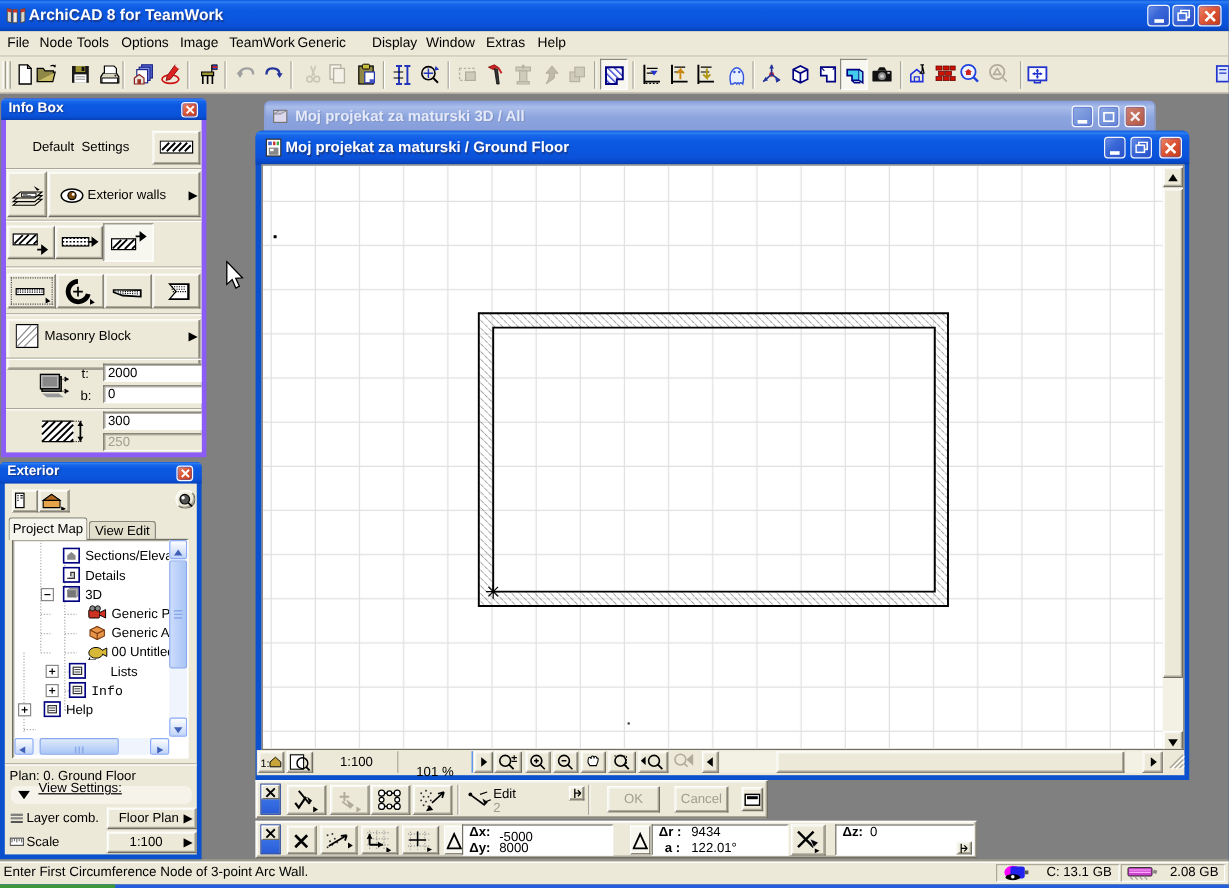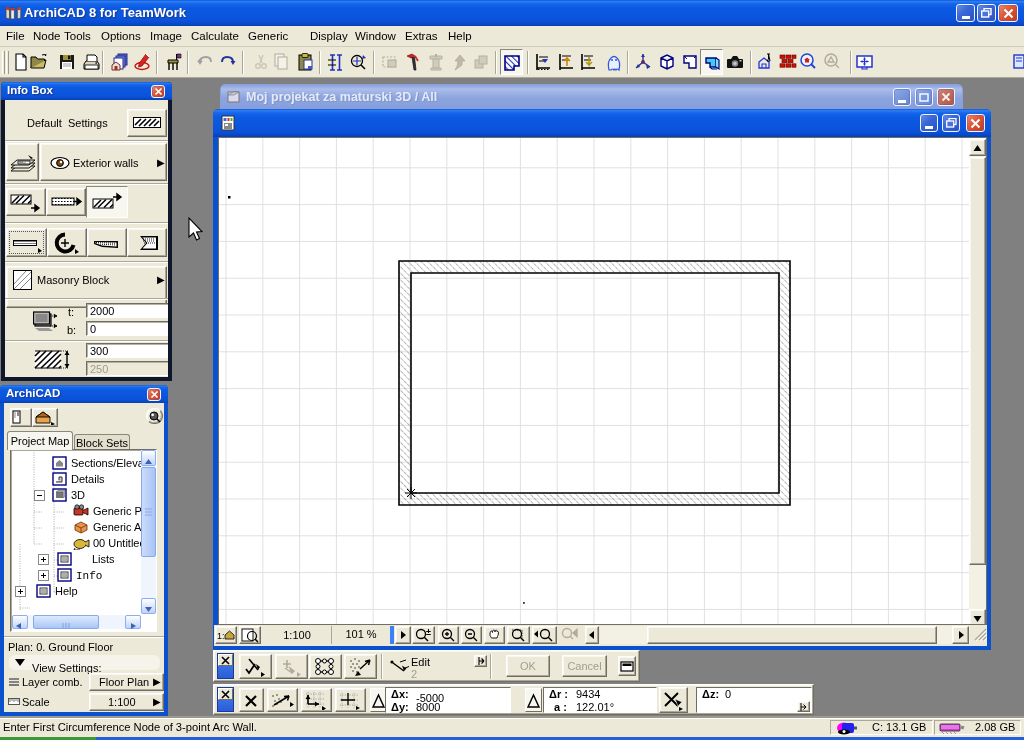--- a/index.html
+++ b/index.html
@@ -52,21 +52,21 @@
     </svg>
   </div>
 
 <div class="abs" style="left:0;top:26px;width:1024px;height:21px;background:#ece9d8;border-bottom:1px solid #cfccbc;"></div>
 <div class="abs" style="top:30px;left:0;width:1024px;height:16px;">
   <span class="menuitem" style="left:6px;">File</span>
   <span class="menuitem" style="left:33px;">Node</span>
   <span class="menuitem" style="left:64px;">Tools</span>
   <span class="menuitem" style="left:101px;">Options</span>
   <span class="menuitem" style="left:150px;">Image</span>
-  <span class="menuitem" style="left:191px;">Calculate</span>
+  <span class="menuitem" style="left:191px;">TeamWork</span>
   <span class="menuitem" style="left:248px;">Generic</span>
   <span class="menuitem" style="left:310px;">Display</span>
   <span class="menuitem" style="left:355px;">Window</span>
   <span class="menuitem" style="left:405px;">Extras</span>
   <span class="menuitem" style="left:448px;">Help</span>
 </div>
 
 <div class="abs" style="left:0;top:47px;width:1024px;height:31px;background:#ece9d8;border-bottom:1px solid #aca899;" id="toolbar">
  <div style="position:absolute;left:2px;top:4px;width:3px;height:23px;border-left:1px solid #fff;border-right:1px solid #9c9a8c;"></div>
  <div style="position:absolute;left:6px;top:4px;width:3px;height:23px;border-left:1px solid #fff;border-right:1px solid #9c9a8c;"></div>
@@ -337,20 +337,21 @@
   <div class="abs" style="left:7px;top:6px;width:16px;height:16px;">
    <svg width="16" height="16">
         <rect x="2" y="1" width="12" height="14" fill="#fff" stroke="#333"></rect>
         <rect x="3.5" y="3" width="3" height="3" fill="#4466cc"></rect>
         <rect x="7.5" y="3" width="2" height="3" fill="#cc3333"></rect>
         <rect x="10.5" y="3" width="2" height="3" fill="#44aa44"></rect>
         <rect x="4" y="8" width="8" height="6" fill="#888"></rect>
         <rect x="5" y="9" width="3" height="2" fill="#fff"></rect>
       </svg>
   </div>
+  <div class="abs" style="left:25px;top:7px;font:bold 12.5px 'Liberation Sans',sans-serif;color:#fff;text-shadow:1px 1px 1px #1a3a8a;">Moj projekat za maturski / Ground Floor</div>
   <div class="abs xpbtn bluebtn" style="left:707px;top:5px;width:18px;height:18px;">
       <div style="width:8px;height:3px;background:#fff;margin-top:8px;"></div>
     </div>
   <div class="abs xpbtn bluebtn" style="left:729px;top:5px;width:18px;height:18px;">
       <svg width="11" height="10">
         <rect x="3" y="0.5" width="7" height="6" fill="none" stroke="#fff" stroke-width="1.3"></rect>
         <rect x="0.7" y="3" width="7" height="6" fill="#4a74dc" stroke="#fff" stroke-width="1.3"></rect>
       </svg>
     </div>
   <div class="abs xpbtn redbtn" style="left:753px;top:5px;width:19px;height:18px;">
@@ -399,21 +400,21 @@
     <div class="r3" style="position:absolute;left:1px;top:1px;width:22px;height:18px;"><svg width="20" height="16">
           <text x="1" y="12" font-size="9" font-family="Liberation Sans">1:</text>
           <path d="M9 12 h9 v-4 l-4.5 -4 l-4.5 4 z" fill="#c8a43c" stroke="#000" stroke-width="0.8"></path>
         </svg></div>
     <div class="r3" style="position:absolute;left:25px;top:1px;width:22px;height:18px;"><svg width="20" height="16">
           <rect x="2" y="2" width="11" height="12" fill="#fff" stroke="#000" stroke-width="0.9"></rect>
           <circle cx="12" cy="9" r="4.5" fill="none" stroke="#000" stroke-width="1.2"></circle>
           <path d="M15 12 l3 3" stroke="#000" stroke-width="1.5"></path>
         </svg></div>
     <div style="position:absolute;left:49px;top:1px;width:69px;height:18px;border-right:1px solid #aca899;font:11px 'Liberation Sans';text-align:center;padding-top:3px;">1:100</div>
-    <div style="position:absolute;left:118px;top:1px;width:62px;height:18px;border-right:4px solid #3b82f6;font:11px 'Liberation Sans';text-align:center;padding-top:2px;">101 %</div>
+    <div style="position:absolute;left:118px;top:1px;width:62px;height:18px;border-right:1px solid #3b82f6;font:11px 'Liberation Sans';text-align:center;padding-top:12px;">101 %</div>
     <div class="r3" style="position:absolute;left:181px;top:1px;width:16px;height:18px;"><svg width="14" height="16">
           <path d="M5 4 L10 8 L5 12 z" fill="#000"></path>
         </svg></div>
     <div class="r3" style="position:absolute;left:198px;top:1px;width:23px;height:18px;"><svg width="21" height="16">
           <circle cx="8" cy="7" r="4.5" fill="none" stroke="#000" stroke-width="1.3"></circle>
           <path d="M11 10 l4 4" stroke="#000" stroke-width="1.5"></path>
           <text x="13" y="8" font-size="9" font-weight="bold" font-family="Liberation Sans">±</text>
         </svg></div>
     <div class="r3" style="position:absolute;left:224px;top:1px;width:21px;height:18px;"><svg width="19" height="16">
           <circle cx="8" cy="7" r="4.5" fill="none" stroke="#000" stroke-width="1.3"></circle>
@@ -450,21 +451,21 @@
             <path d="M6 4 L11 8 L6 12 z" fill="#000"></path>
           </svg></div>
     </div>
     <div style="position:absolute;left:756px;top:1px;width:18px;height:18px;"><svg width="18" height="18">
           <path d="M16 3 L5 14 M16 7 L9 14 M16 11 L13 14" stroke="#aca899" stroke-width="1.3" fill="none"></path>
           <path d="M17 4 L6 15 M17 8 L10 15 M17 12 L14 15" stroke="#fff" stroke-width="1" fill="none"></path>
         </svg></div>
   </div>
 </div>
 
-<div class="abs" id="infobox" style="left:1px;top:82px;width:171px;height:299px;background:#0f172a;border-radius:4px 4px 0 0;">
+<div class="abs" id="infobox" style="left:1px;top:82px;width:171px;height:299px;background:#8b5cf6;border-radius:4px 4px 0 0;">
   <div class="abs titleblue" style="left:0;top:0;width:171px;height:18px;border-radius:4px 4px 0 0;"></div>
   <div class="abs" style="left:6px;top:2px;font:bold 11.5px 'Liberation Sans',sans-serif;color:#fff;text-shadow:1px 1px 1px #1a3a8a;">Info Box</div>
   <div class="abs xpbtn redbtn" style="left:150px;top:3px;width:14px;height:13px;">
       <svg width="9" height="9">
         <path d="M1.5 1.5 L7.5 7.5 M7.5 1.5 L1.5 7.5" stroke="#fff" stroke-width="1.7"></path>
       </svg>
     </div>
   <div class="abs" style="left:4px;top:18px;width:163px;height:277px;background:#ece9d8;overflow:hidden;" id="infobody">
     <div class="abs" style="left:22px;top:17px;font:11px 'Liberation Sans',sans-serif;">Default&nbsp; Settings</div>
     <div class="abs r3" style="left:122px;top:9px;width:40px;height:28px;"><svg width="30" height="12" style="margin:7px 0 0 5px;">
@@ -560,21 +561,21 @@
         <path d="M34 3 v17" stroke="#000" stroke-width="1.4"></path>
         <path d="M34 3 l-2.5 4 h5 z M34 20 l-2.5 -4 h5 z" fill="#000"></path>
       </svg>
     <div class="abs inputbx" style="left:81px;top:243px;width:108px;height:15px;">300</div>
     <div class="abs inputbx" style="left:81px;top:261px;width:86px;height:15px;background:#ece9d8;color:#a09e90;">250</div>
   </div>
 </div>
 
 <div class="abs" id="navigator" style="left:0;top:385px;width:168px;height:331px;background:#0b50cc;border-radius:4px 4px 0 0;">
   <div class="abs titleblue" style="left:0;top:0;width:168px;height:18px;border-radius:4px 4px 0 0;"></div>
-  <div class="abs" style="left:6px;top:2px;font:bold 11.5px 'Liberation Sans',sans-serif;color:#fff;text-shadow:1px 1px 1px #1a3a8a;">ArchiCAD</div>
+  <div class="abs" style="left:6px;top:2px;font:bold 11.5px 'Liberation Sans',sans-serif;color:#fff;text-shadow:1px 1px 1px #1a3a8a;">Exterior</div>
   <div class="abs xpbtn redbtn" style="left:147px;top:3px;width:14px;height:13px;">
       <svg width="9" height="9">
         <path d="M1.5 1.5 L7.5 7.5 M7.5 1.5 L1.5 7.5" stroke="#fff" stroke-width="1.7"></path>
       </svg>
     </div>
   <div class="abs" style="left:4px;top:18px;width:160px;height:309px;background:#ece9d8;overflow:hidden;" id="navbody">
     <div class="abs r3" style="left:6px;top:5px;width:22px;height:19px;"><svg width="18" height="15" style="margin:1px 0 0 1px;">
           <rect x="1" y="1" width="7" height="12" fill="#fff" stroke="#000"></rect>
           <path d="M2.5 3 h1 M2.5 5 h1 M2.5 7 h1 M5 3 h2 M5 5 h2" stroke="#000" stroke-width="0.9"></path>
         </svg></div>
@@ -583,21 +584,21 @@
           <path d="M9 2 l7 5 h-14 z" fill="#b06820" stroke="#000" stroke-width="0.9"></path>
           <path d="M17 12 l4 2 l-4 2 z" fill="#000"></path>
         </svg></div>
     <div class="abs r3" style="left:142px;top:5px;width:17px;height:16px;border-radius:8px;"><svg width="13" height="12" style="margin:2px 0 0 1px;">
           <circle cx="6" cy="5" r="4" fill="#555" stroke="#000"></circle>
           <circle cx="4.6" cy="3.8" r="1.4" fill="#fff"></circle>
           <path d="M9 8 l3 3" stroke="#000" stroke-width="1.4"></path>
         </svg></div>
 
     <div class="abs" style="left:3px;top:28px;width:66px;height:19px;background:#f6f5ee;border:1px solid #8a887d;border-bottom:none;border-radius:3px 3px 0 0;font:11px 'Liberation Sans',sans-serif;text-align:center;padding-top:3px;z-index:2;">Project Map</div>
-    <div class="abs" style="left:70px;top:31px;width:56px;height:16px;background:#e2dfcd;border:1px solid #8a887d;border-bottom:none;border-radius:3px 3px 0 0;font:11px 'Liberation Sans',sans-serif;text-align:center;padding-top:2px;">Block Sets</div>
+    <div class="abs" style="left:70px;top:31px;width:56px;height:16px;background:#e2dfcd;border:1px solid #8a887d;border-bottom:none;border-radius:3px 3px 0 0;font:11px 'Liberation Sans',sans-serif;text-align:center;padding-top:2px;">View Edit</div>
 
     <div class="abs" style="left:6px;top:46px;width:147px;height:183px;background:#fff;border:1px solid;border-color:#706d62 #fff #fff #706d62;box-shadow:inset 1px 1px 0 #aca899;z-index:1;overflow:hidden;">
       <svg class="abs" style="left:0;top:0;" width="135" height="160">
         <g stroke="#aaa" stroke-width="1" stroke-dasharray="1,1.4">
           <path d="M23 0 V94 M23 62 h8 M23 78 h8 M23 94 h8"></path>
           <path d="M43 16 V142 M43 62 h10 M43 78 h10 M43 94 h10 M43 110 h8 M43 126 h8 M43 142 h8"></path>
           <path d="M9 94 v86 M9 158 h10 M9 174 h5"></path>
         </g>
       </svg>
       <div class="treerow" style="top:6px;left:41px;"><svg width="15" height="14" style="vertical-align:-3px;">
@@ -682,21 +683,21 @@
               <path d="M1 1 L6 4 L1 7 z" fill="#4060b8"></path>
             </svg></div>
       </div>
     </div>
     <div class="abs" style="left:0;top:233px;width:160px;height:2px;border-top:1px solid #aca899;border-bottom:1px solid #fff;"></div>
     <div class="abs" style="left:4px;top:238px;font:11px 'Liberation Sans',sans-serif;">Plan: 0. Ground Floor</div>
     <div class="abs" style="left:5px;top:252px;width:151px;height:15px;background:#f5f3ea;border-radius:6px;"></div>
     <svg class="abs" style="left:11px;top:256px;" width="11" height="8">
         <path d="M0 0 h10 l-5 7 z" fill="#000"></path>
       </svg>
-    <div class="abs" style="left:28px;top:259px;font:11px 'Liberation Sans',sans-serif;">View Settings:</div>
+    <div class="abs" style="left:28px;top:248px;font:11px 'Liberation Sans',sans-serif;text-decoration:underline;">View Settings:</div>
     <svg class="abs" style="left:4px;top:273px;" width="13" height="12">
         <path d="M1 3 h10 M1 6 h10 M1 9 h10" stroke="#555" stroke-width="1.6"></path>
         <path d="M1 3 h10 M1 6 h10" stroke="#999" stroke-width="0.7"></path>
       </svg>
     <div class="abs" style="left:18px;top:273px;font:11px 'Liberation Sans',sans-serif;">Layer comb.</div>
     <div class="abs r3" style="left:85px;top:270px;width:75px;height:18px;">
         <div class="abs" style="left:9px;top:2px;font:11px 'Liberation Sans',sans-serif;">Floor Plan</div>
         <div class="abs" style="left:63px;top:2px;font:10px 'Liberation Sans',sans-serif;">▶</div>
       </div>
     <svg class="abs" style="left:4px;top:293px;" width="13" height="12">

